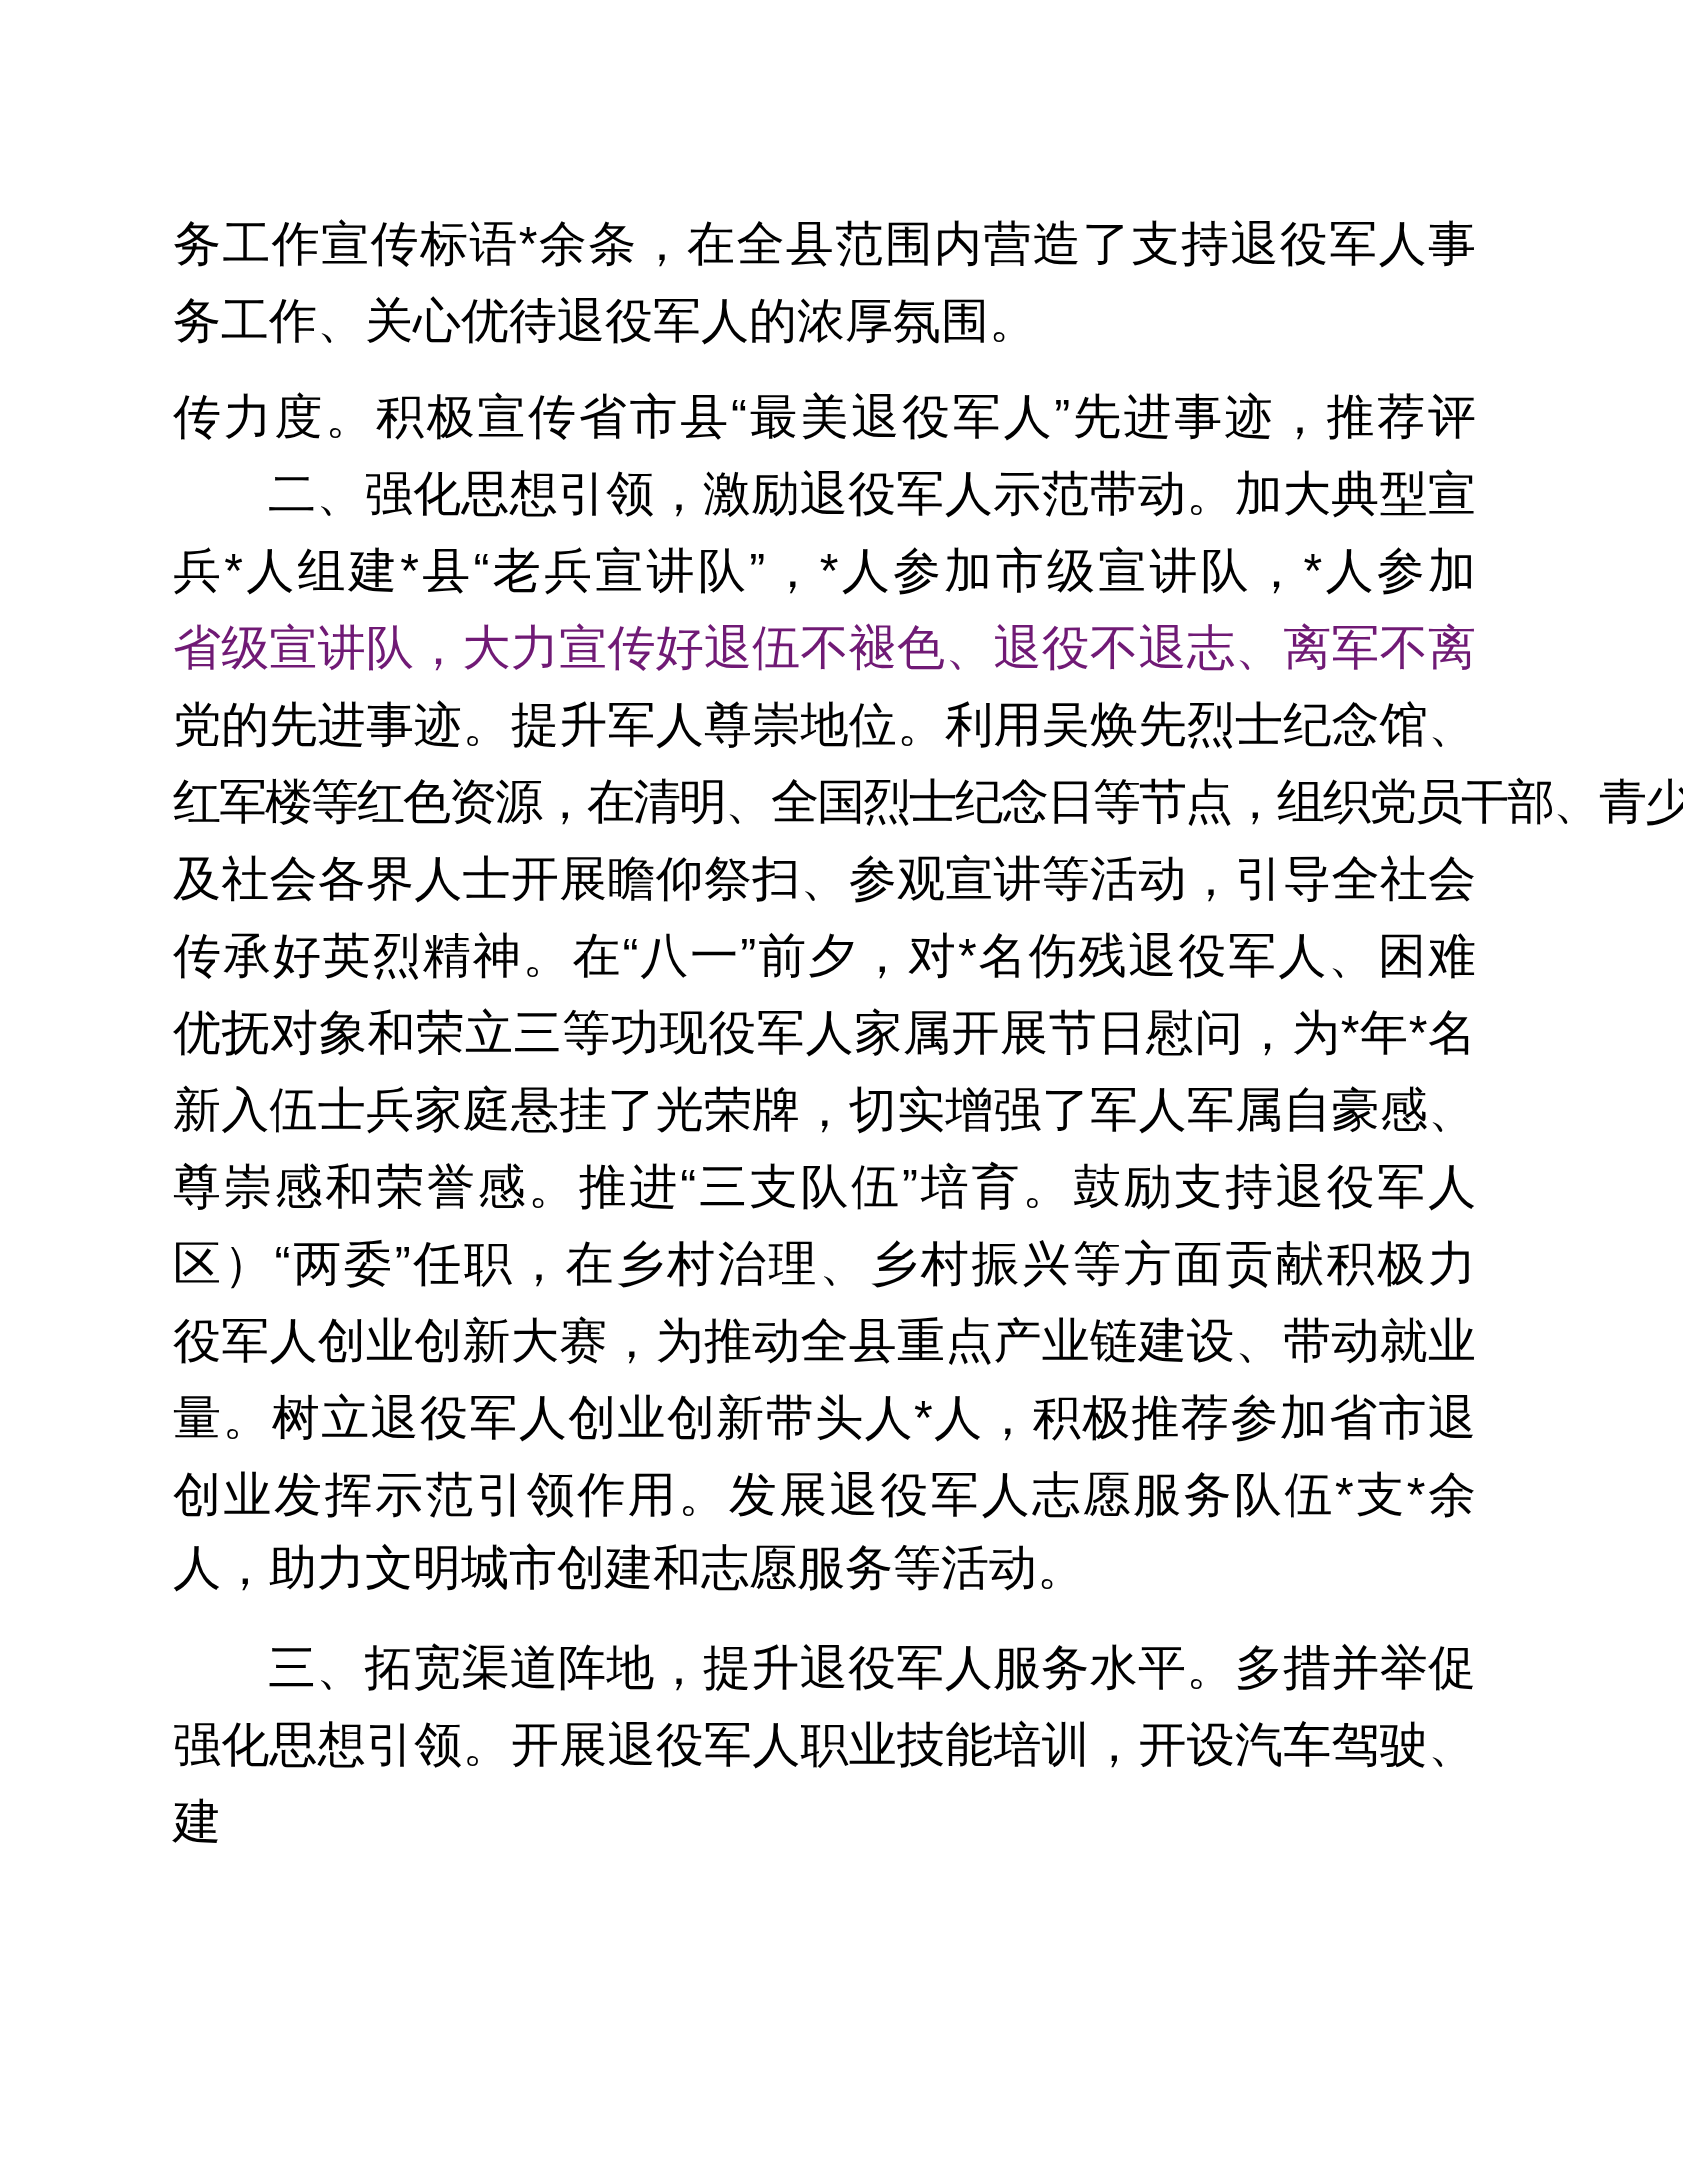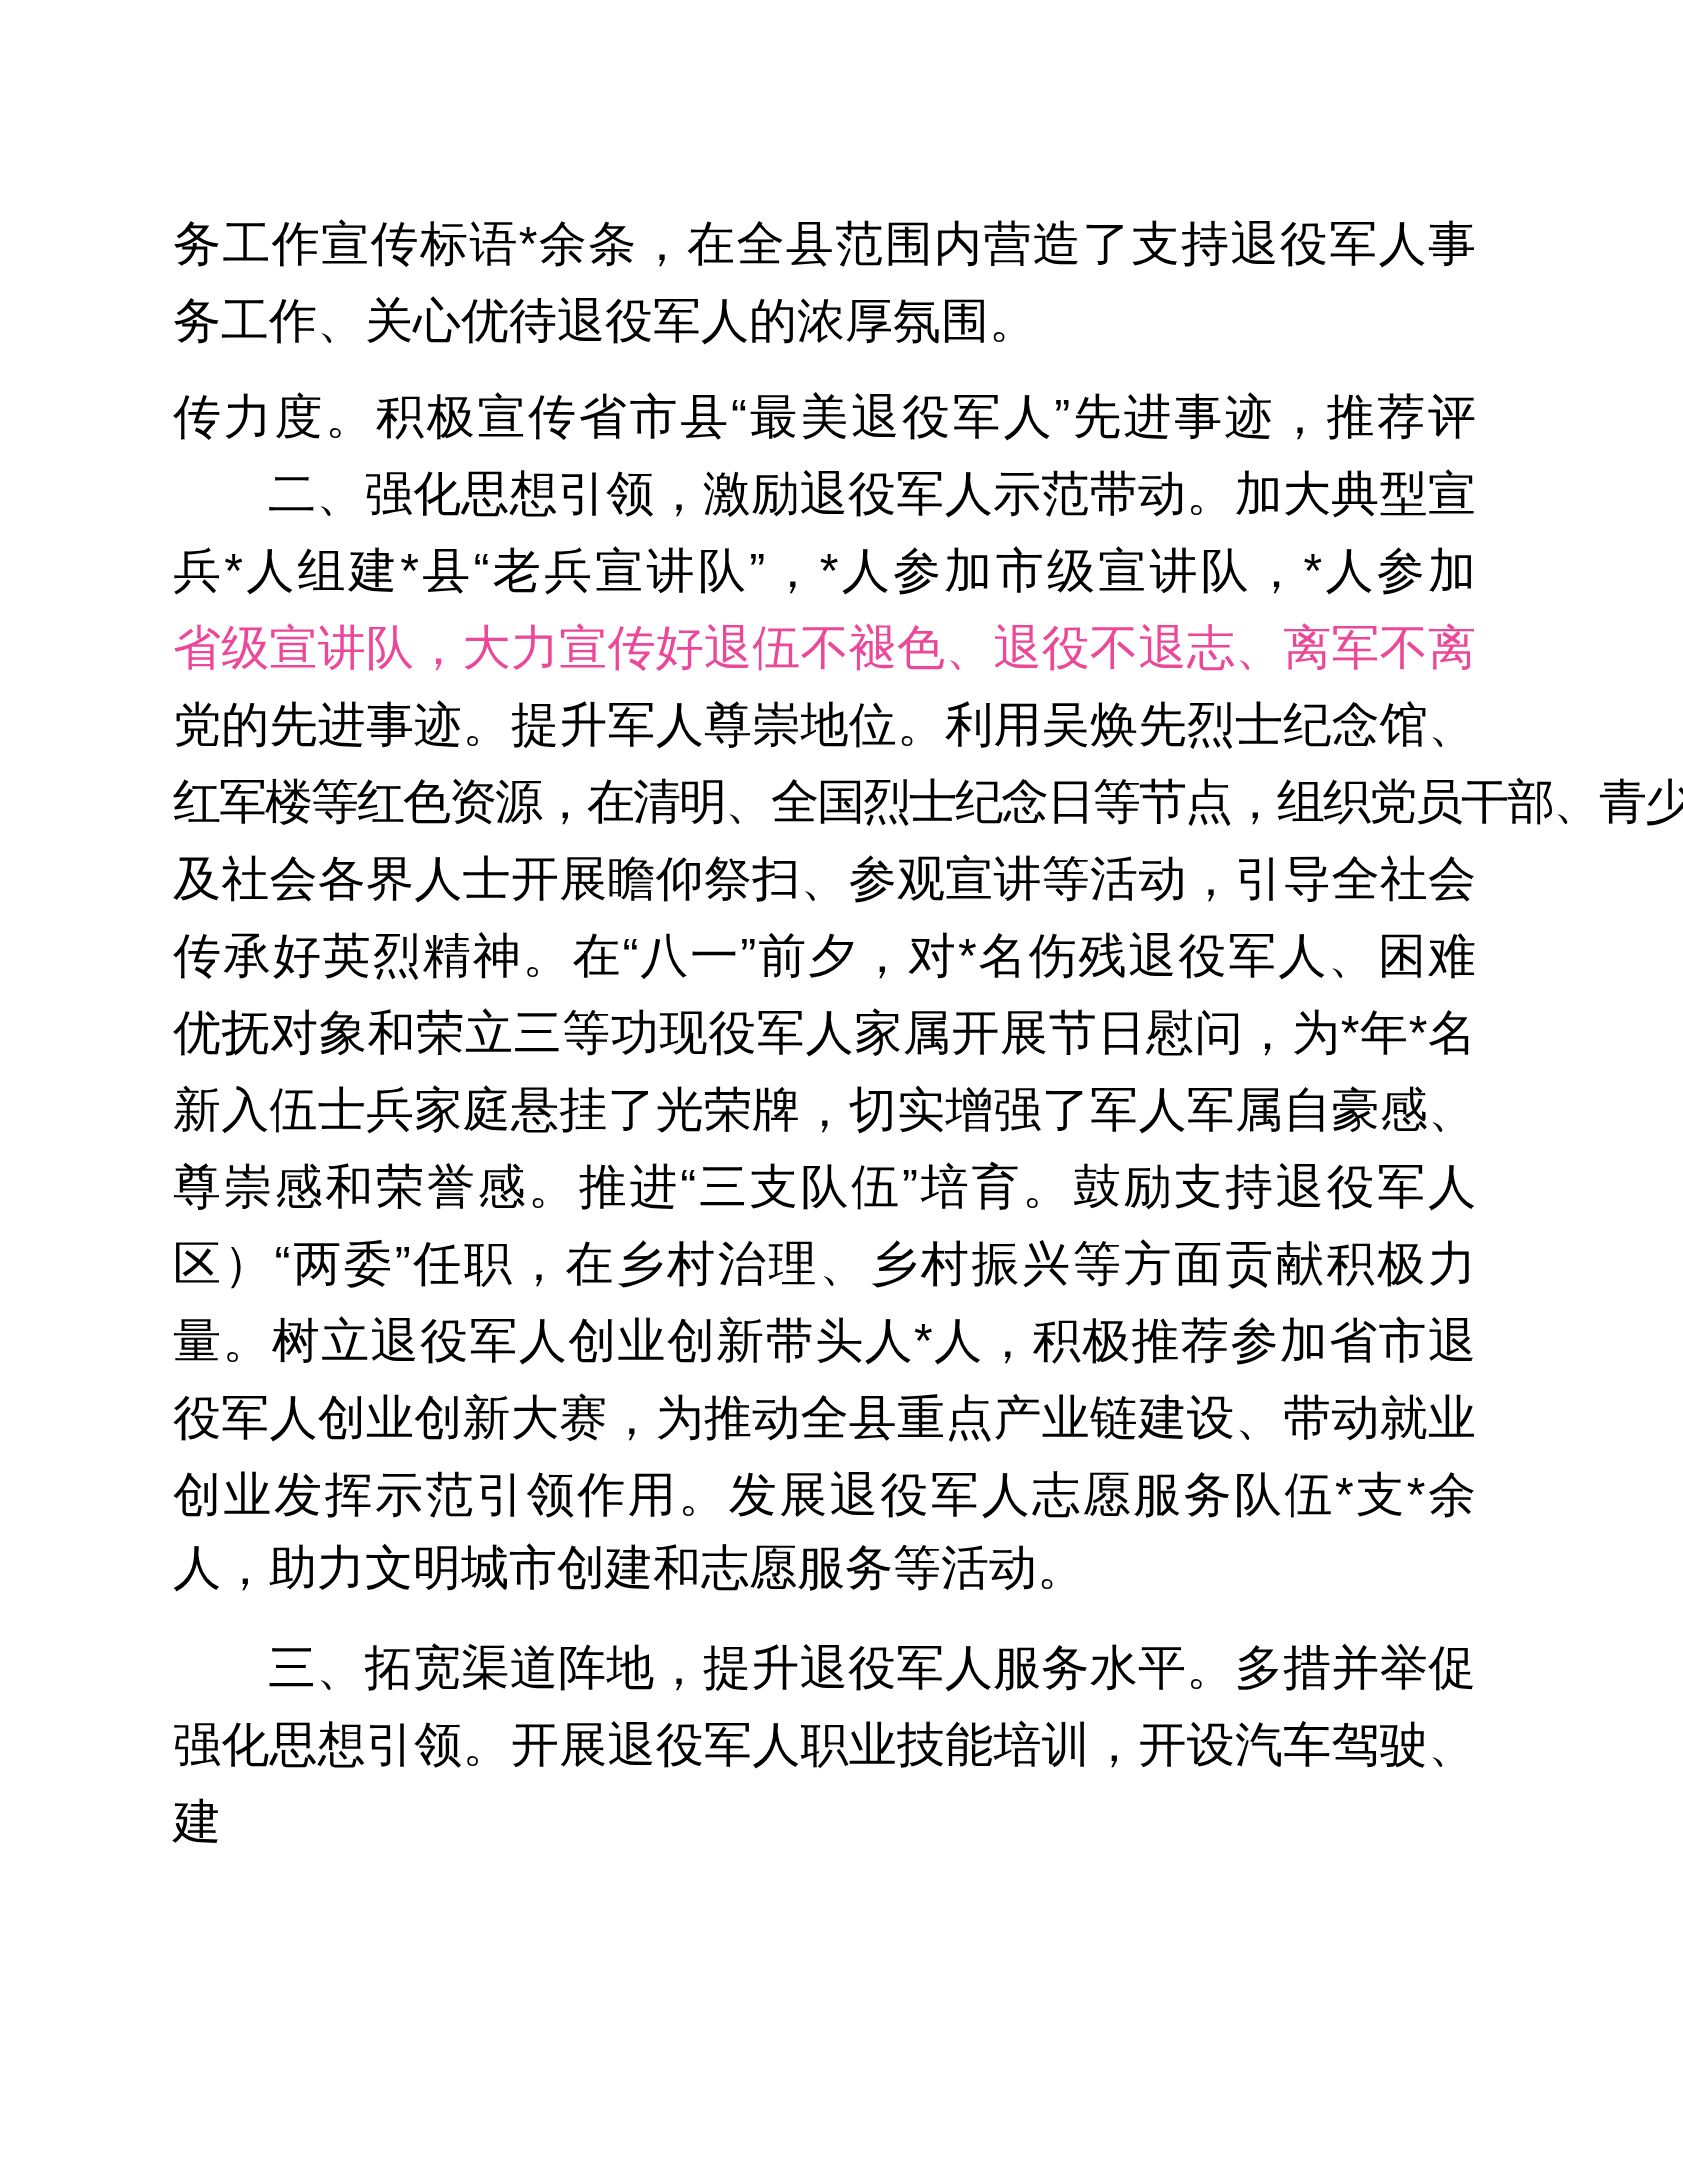--- a/index.html
+++ b/index.html
@@ -62,31 +62,31 @@
 <div class="page">
   <div class="text-block" id="document-body">
       <div class="paragraph">
         <div class="line" style="color: rgb(0, 0, 0);">务工作宣传标语*余条，在全县范围内营造了支持退役军人事</div>
         <div class="line short" style="color: rgb(0, 0, 0);">务工作、关心优待退役军人的浓厚氛围。</div>
       </div>
       <div class="paragraph">
         <div class="line" style="color: rgb(0, 0, 0);">传力度。积极宣传省市县“最美退役军人”先进事迹，推荐评</div>
         <div class="line indent" style="color: rgb(0, 0, 0);">二、强化思想引领，激励退役军人示范带动。加大典型宣</div>
         <div class="line" style="color: rgb(0, 0, 0);">兵*人组建*县“老兵宣讲队”，*人参加市级宣讲队，*人参加</div>
-        <div class="line" style="color: #ec4899;">省级宣讲队，大力宣传好退伍不褪色、退役不退志、离军不离</div>
+        <div class="line" style="color: #701a75;">省级宣讲队，大力宣传好退伍不褪色、退役不退志、离军不离</div>
         <div class="line" style="color: rgb(0, 0, 0);">党的先进事迹。提升军人尊崇地位。利用吴焕先烈士纪念馆、</div>
         <div class="line overflow" style="color: rgb(0, 0, 0);">红军楼等红色资源，在清明、全国烈士纪念日等节点，组织党员干部、青少</div>
         <div class="line" style="color: rgb(0, 0, 0);">及社会各界人士开展瞻仰祭扫、参观宣讲等活动，引导全社会</div>
         <div class="line" style="color: rgb(0, 0, 0);">传承好英烈精神。在“八一”前夕，对*名伤残退役军人、困难</div>
         <div class="line" style="color: rgb(0, 0, 0);">优抚对象和荣立三等功现役军人家属开展节日慰问，为*年*名</div>
         <div class="line" style="color: rgb(0, 0, 0);">新入伍士兵家庭悬挂了光荣牌，切实增强了军人军属自豪感、</div>
         <div class="line" style="color: rgb(0, 0, 0);">尊崇感和荣誉感。推进“三支队伍”培育。鼓励支持退役军人</div>
         <div class="line" style="color: rgb(0, 0, 0);">区）“两委”任职，在乡村治理、乡村振兴等方面贡献积极力</div>
+        <div class="line" style="color: rgb(0, 0, 0);">役军人创业创新大赛，为推动全县重点产业链建设、带动就业</div>
         <div class="line" style="color: rgb(0, 0, 0);">量。树立退役军人创业创新带头人*人，积极推荐参加省市退</div>
-        <div class="line" style="color: rgb(0, 0, 0);">役军人创业创新大赛，为推动全县重点产业链建设、带动就业</div>
         <div class="line" style="color: rgb(0, 0, 0);">创业发挥示范引领作用。发展退役军人志愿服务队伍*支*余</div>
         <div class="line short" style="color: rgb(0, 0, 0); font-family: Liberation Mono, monospace;">人，助力文明城市创建和志愿服务等活动。</div>
       </div>
       <div class="paragraph">
         <div class="line indent" style="color: rgb(0, 0, 0);">三、拓宽渠道阵地，提升退役军人服务水平。多措并举促</div>
         <div class="line" style="color: rgb(0, 0, 0);">强化思想引领。开展退役军人职业技能培训，开设汽车驾驶、建</div>
       </div>
     </div>
 </div>
 

